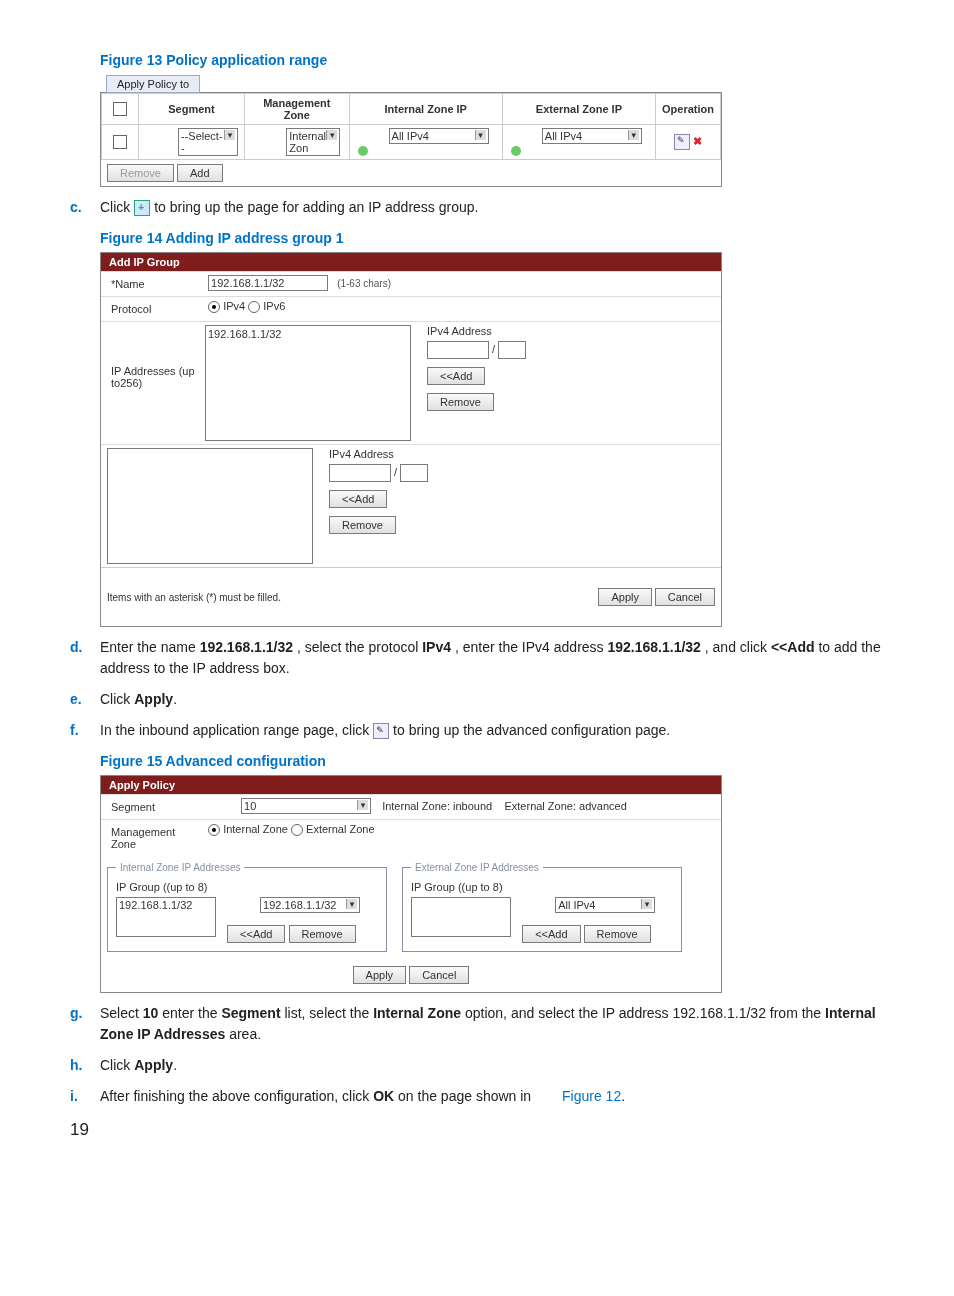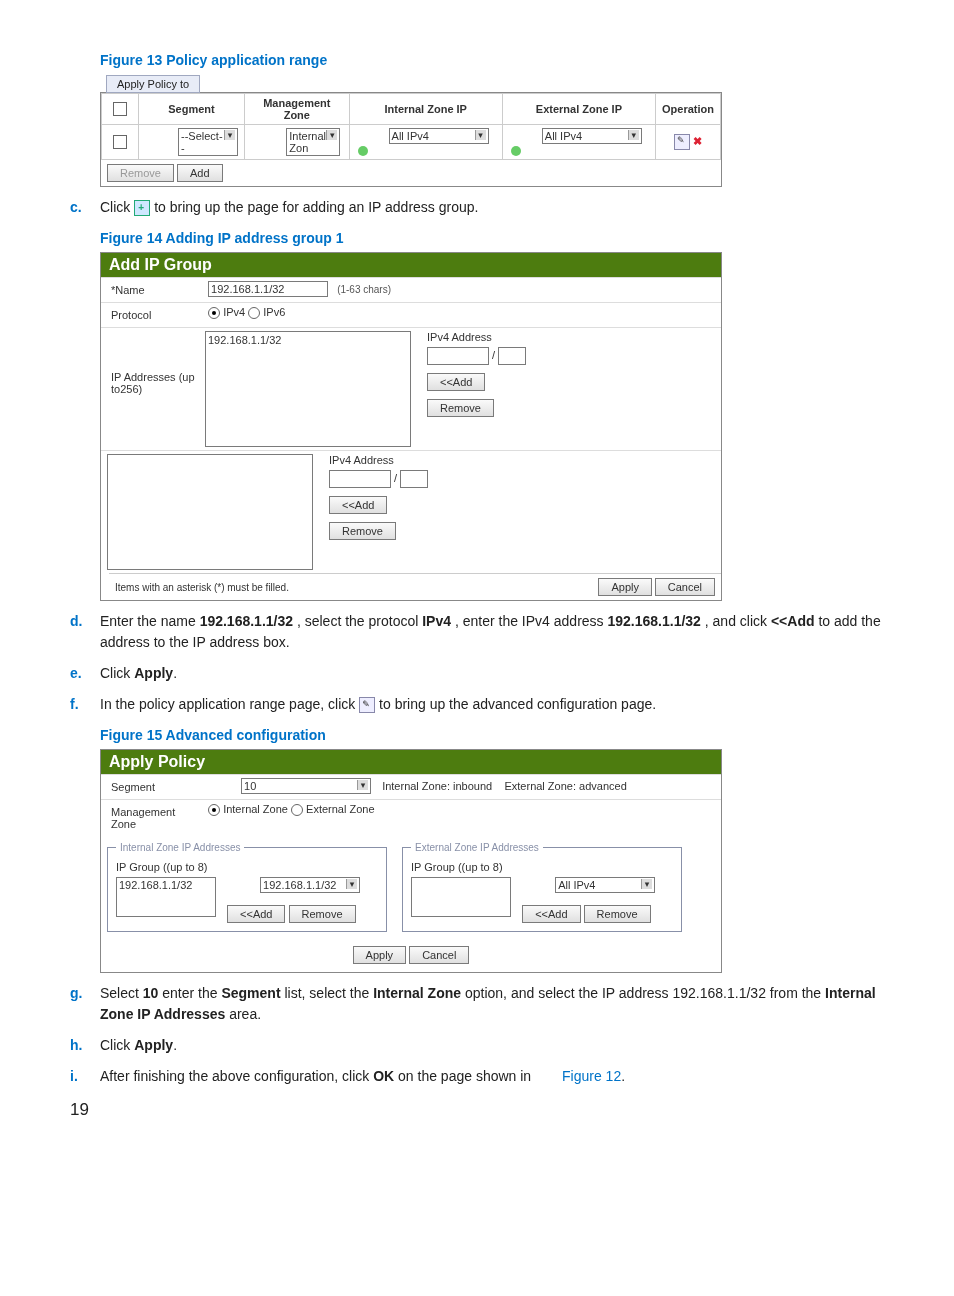--- a/index.html
+++ b/index.html
@@ -90,25 +90,25 @@
   .ui-btn {
     display: inline-block;
     border: 1px solid #7a7a7a;
     background: linear-gradient(#fafafa,#e0e0e0);
     padding: 2px 12px;
     font-size: 11px;
     cursor: default;
   }
   .ui-btn.disabled { color: #999; }
   .ui-header-bar {
-    background: #4d7c0f;
+    background: #7f1d1d;
     color: #fff;
     font-weight: bold;
     padding: 3px 8px;
-    font-size: 16px;
+    font-size: 11px;
   }
   .ui-row { border-top: 1px solid #ddd; padding: 3px 6px; }
   .label-cell { width: 90px; display:inline-block; vertical-align: top; padding: 3px 4px; }
   .hint { color: #555; font-size: 10px; margin-left: 6px; }
   .listbox {
     border: 1px solid #7a7a7a; background:#fff;
     width: 200px; height: 110px; display:inline-block; vertical-align: top;
     font-size: 11px; padding: 2px;
   }
   .side-col { display:inline-block; vertical-align: top; margin-left: 16px; font-size: 11px; }
@@ -126,21 +126,21 @@
   fieldset.ip-group legend { color: #8890a8; font-size: 10px; padding: 0 4px; }
   .icon-inline {
     display: inline-block; width: 14px; height: 14px; vertical-align: middle;
   }
   .icon-plus { background:#cfe8ff; border:1px solid #2a7; position:relative; }
   .icon-plus::before { content:"+"; color:#2a7; font-weight:bold; font-size:10px; position:absolute; left:3px; top:-1px; }
   .icon-edit { background:#eef; border:1px solid #88a; position:relative; }
   .icon-edit::before { content:"✎"; font-size:9px; position:absolute; left:2px; top:0; }
   .icon-green-circle { width:10px;height:10px;border-radius:50%;background:#6c6;display:inline-block;vertical-align:middle;margin-left:2px; }
   .icon-del { color:#d23; font-weight:bold; }
-  .footer-row { padding: 4px 6px; font-size:10px; border-top:1px solid #ccc;margin-left:8px; }
+  .footer-row { padding: 20px 6px; font-size:10px; border-top:1px solid #ccc; }
   .row-flex { display:flex; align-items:flex-start; }
 </style>
 </head>
 <body>
 
 <div class="fig-caption">Figure 13 Policy application range</div>
 
 <div style="margin-left:30px; width:620px;">
   <span class="ui-tab">Apply Policy to</span>
   <div class="ui-panel" style="margin-left:0;">
@@ -247,21 +247,21 @@
     <span>, enter the IPv4 address </span><span class="bold">192.168.1.1/32</span>
     <span>, and click </span><span class="bold">&lt;&lt;Add</span>
     <span> to add the address to the IP address box.</span>
   </li>
   <li class="step-item">
     <span class="step-marker">e.</span>
     <span>Click </span><span class="bold">Apply</span><span>.</span>
   </li>
   <li class="step-item">
     <span class="step-marker">f.</span>
-    <span>In the policy application range page, click </span>
+    <span>In the inbound application range page, click </span>
     <span class="icon-inline icon-edit"></span>
     <span> to bring up the advanced configuration page.</span>
   </li>
 </ol>
 
 <div class="fig-caption">Figure 15 Advanced configuration</div>
 
 <div class="ui-panel">
   <div class="ui-header-bar">Apply Policy</div>
   <div class="ui-row">

